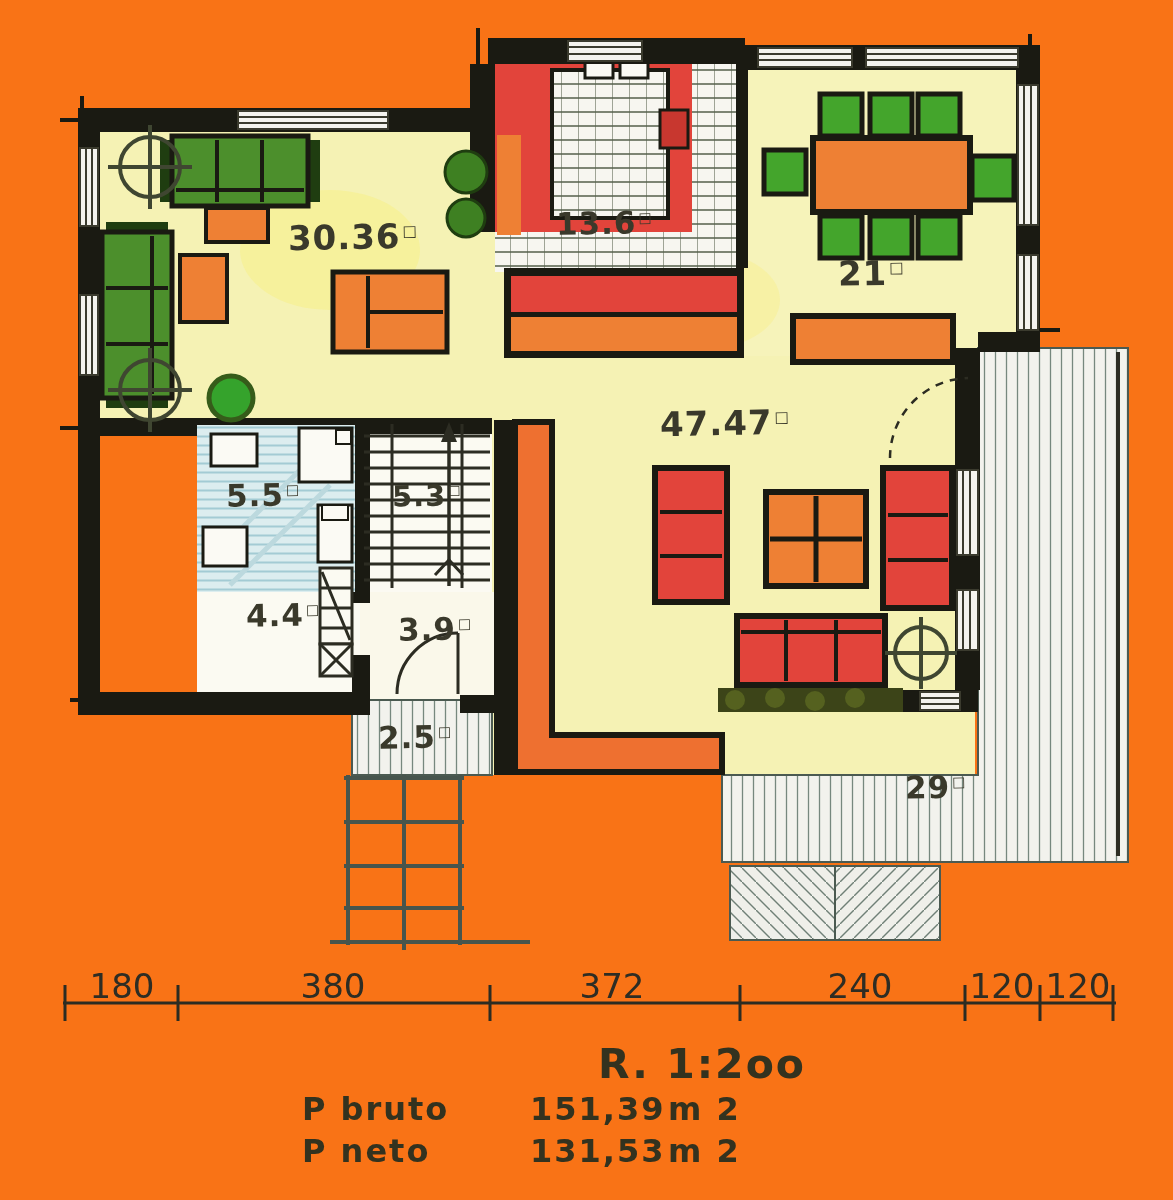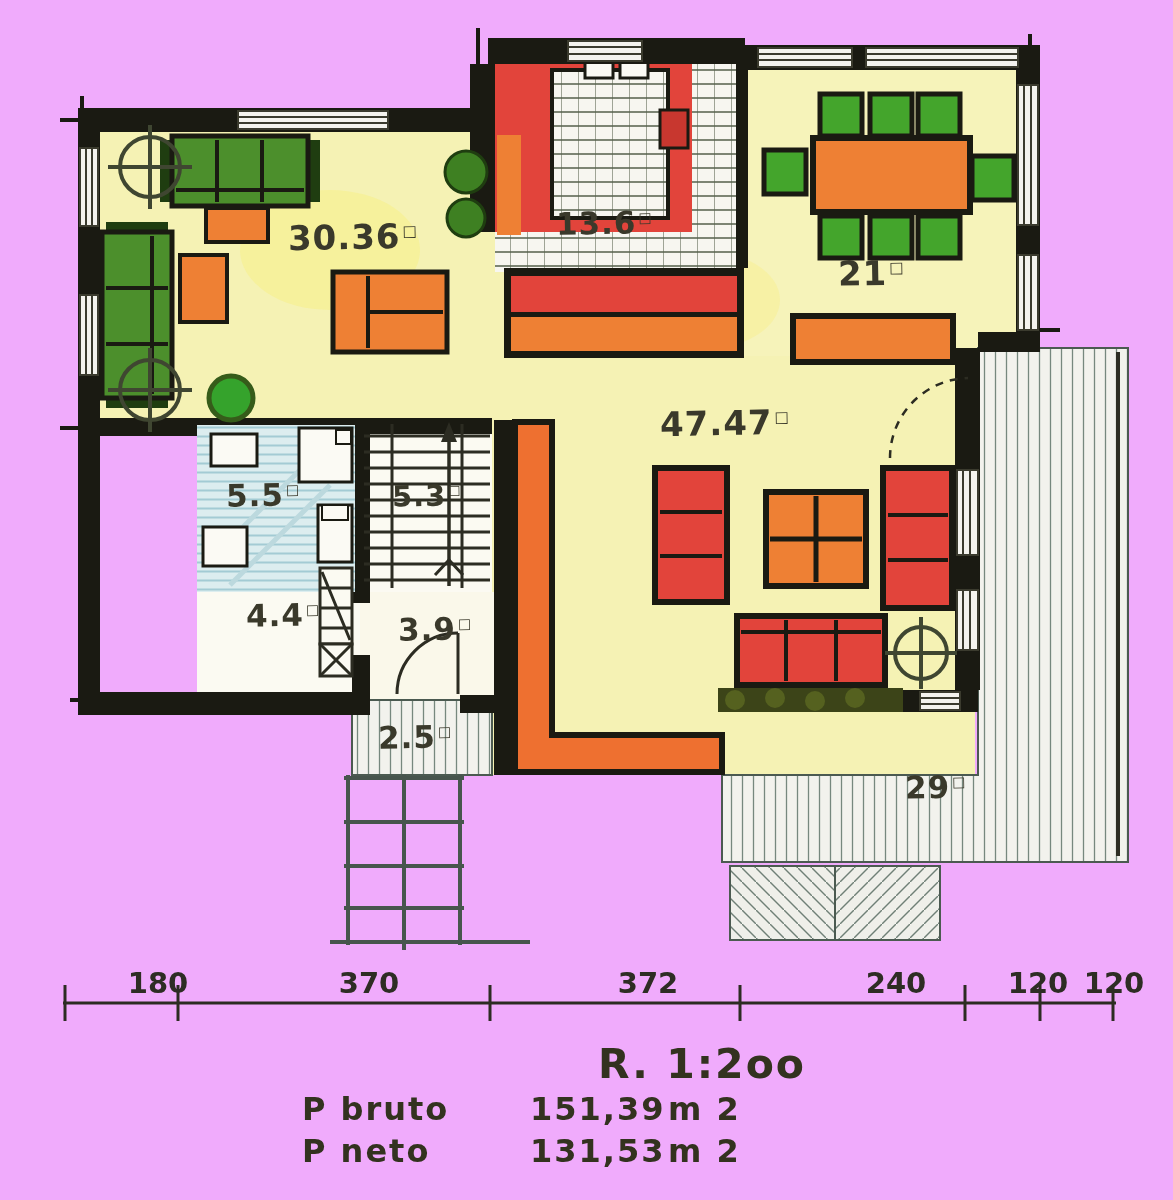--- a/index.html
+++ b/index.html
@@ -1,22 +1,22 @@
 <!DOCTYPE html>
 <html><head>
 <meta charset="utf-8">
 <style>
   html,body{margin:0;padding:0;background:#e8e7e3;}
-  .sheet{position:relative;width:1173px;height:1200px;background:#f0abfc;overflow:hidden;
+  .sheet{position:relative;width:1173px;height:1200px;background:#f97316;overflow:hidden;
          font-family:"DejaVu Sans", sans-serif;}
   svg{position:absolute;left:0;top:0;}
   .lbl{position:absolute;color:#3a392b;font-weight:bold;letter-spacing:1px;
        transform:rotate(-1deg);white-space:nowrap;line-height:1;}
   .sq{font-size:0.45em;vertical-align:super;margin-left:2px;font-weight:bold;}
-  .dim{position:absolute;color:#2e2d24;font-weight:bold;font-size:29px;transform:translateX(-50%);margin-left:36px;}
+  .dim{position:absolute;color:#2e2d24;font-weight:normal;font-size:34px;transform:translateX(-50%);}
   .tb{position:absolute;color:#33321f;font-weight:bold;letter-spacing:2px;}
 </style>
 </head>
 <body>
 
 <div class="sheet">
 
 <svg width="1173" height="1200" viewBox="0 0 1173 1200">
   <defs>
     <pattern id="tiles" width="17" height="14" patternUnits="userSpaceOnUse">
@@ -244,21 +244,21 @@
 <div class="lbl" style="left:838px;top:256px;font-size:34px;"><span>21</span><span class="sq">□</span></div>
 <div class="lbl" style="left:660px;top:406px;font-size:34px;"><span>47.47</span><span class="sq">□</span></div>
 <div class="lbl" style="left:226px;top:480px;font-size:31px;"><span>5.5</span><span class="sq">□</span></div>
 <div class="lbl" style="left:392px;top:482px;font-size:29px;"><span>5.3</span><span class="sq">□</span></div>
 <div class="lbl" style="left:246px;top:600px;font-size:31px;"><span>4.4</span><span class="sq">□</span></div>
 <div class="lbl" style="left:398px;top:614px;font-size:31px;"><span>3.9</span><span class="sq">□</span></div>
 <div class="lbl" style="left:378px;top:722px;font-size:31px;"><span>2.5</span><span class="sq">□</span></div>
 <div class="lbl" style="left:905px;top:772px;font-size:31px;"><span>29</span><span class="sq">□</span></div>
 
 <div class="dim" style="left:122px;top:966px;">180</div>
-<div class="dim" style="left:333px;top:966px;">370</div>
+<div class="dim" style="left:333px;top:966px;">380</div>
 <div class="dim" style="left:612px;top:966px;">372</div>
 <div class="dim" style="left:860px;top:966px;">240</div>
 <div class="dim" style="left:1002px;top:966px;">120</div>
 <div class="dim" style="left:1078px;top:966px;">120</div>
 
 <div class="tb" style="left:598px;top:1040px;font-size:41px;">R. 1:2oo</div>
 <div class="tb" style="left:302px;top:1090px;font-size:32px;">P  bruto</div>
 <div class="tb" style="left:530px;top:1090px;font-size:32px;">151,39</div>
 <div class="tb" style="left:668px;top:1090px;font-size:32px;">m 2</div>
 <div class="tb" style="left:302px;top:1132px;font-size:32px;">P  neto</div>

